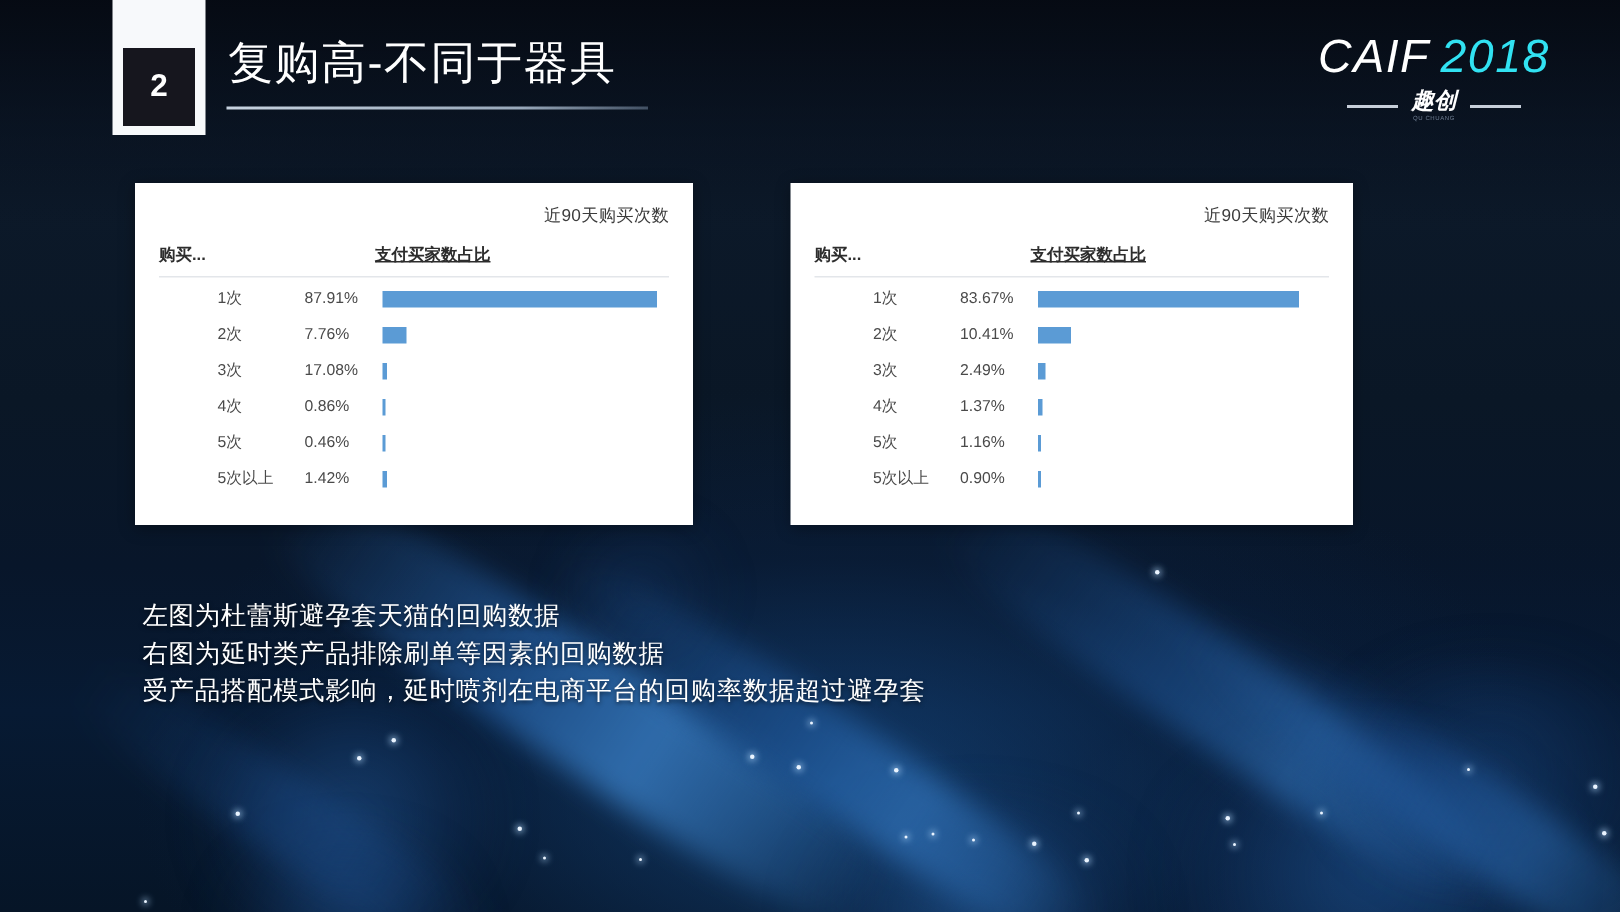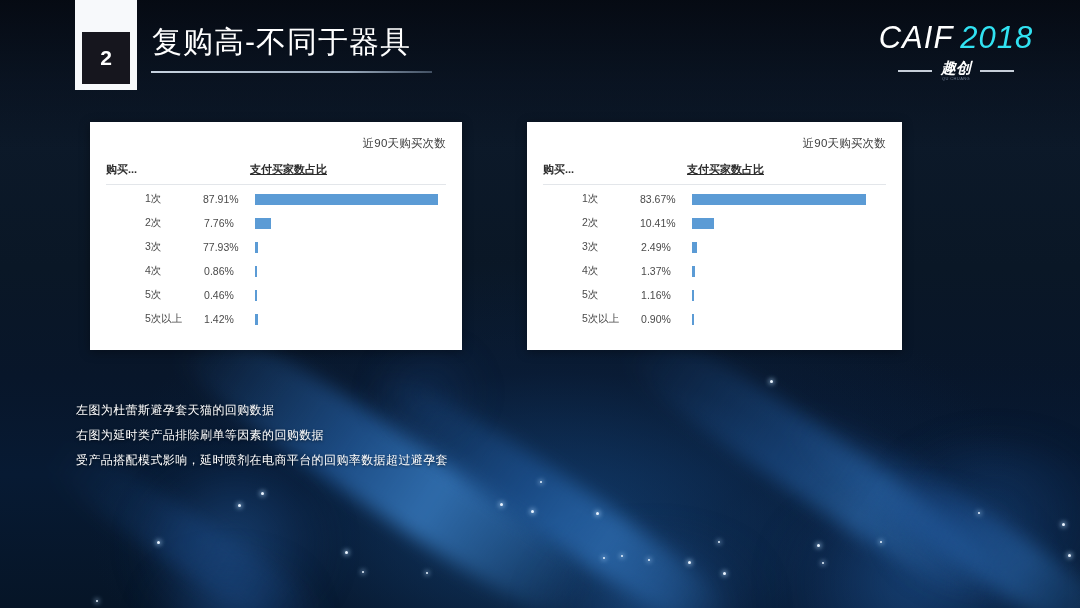--- a/index.html
+++ b/index.html
@@ -168,44 +168,44 @@
     height: 24px;
   }
   .row-cat {
     width: 58px; flex: none;
     color: #4a4a4a;
     font-size: 10.5px;
     white-space: nowrap;
   }
   .row-val {
     width: 52px; flex: none;
-    text-align: center;
+    text-align: left;
     color: #4a4a4a;
     font-size: 10.5px;
     padding-right: 20px;
     box-sizing: border-box;
   }
   .row-barwrap {
     flex: 1;
     height: 24px;
     display: flex;
     align-items: center;
   }
   .row-bar {
     height: 11px;
     background: #5b9bd5;
     min-width: 1px;
   }
 
   
   .body-text {
     position: absolute;
-    left: 76px; top: 398px;
+    left: 95px; top: 398px;
     color: #ffffff;
-    font-size: 12px;
+    font-size: 17px;
     line-height: 25px;
     letter-spacing: 0.4px;
     text-shadow: 0 1px 3px rgba(0,0,0,0.6);
   }
   .body-text div { white-space: nowrap; }
 </style>
 </head>
 <body>
 
 <div id="slide">
@@ -287,21 +287,21 @@
         </div>
         <div class="chart-row">
           <span class="row-cat">2次</span>
           <span class="row-val">7.76%</span>
           <span class="row-barwrap">
             <span class="row-bar" style="width: 16.1408px; background: rgb(91, 155, 213);"></span>
           </span>
         </div>
         <div class="chart-row">
           <span class="row-cat">3次</span>
-          <span class="row-val">77.93%</span>
+          <span class="row-val">17.08%</span>
           <span class="row-barwrap">
             <span class="row-bar" style="width: 3.3072px; background: rgb(91, 155, 213);"></span>
           </span>
         </div>
         <div class="chart-row">
           <span class="row-cat">4次</span>
           <span class="row-val">0.86%</span>
           <span class="row-barwrap">
             <span class="row-bar" style="width: 1.7888px; background: rgb(91, 155, 213);"></span>
           </span>

